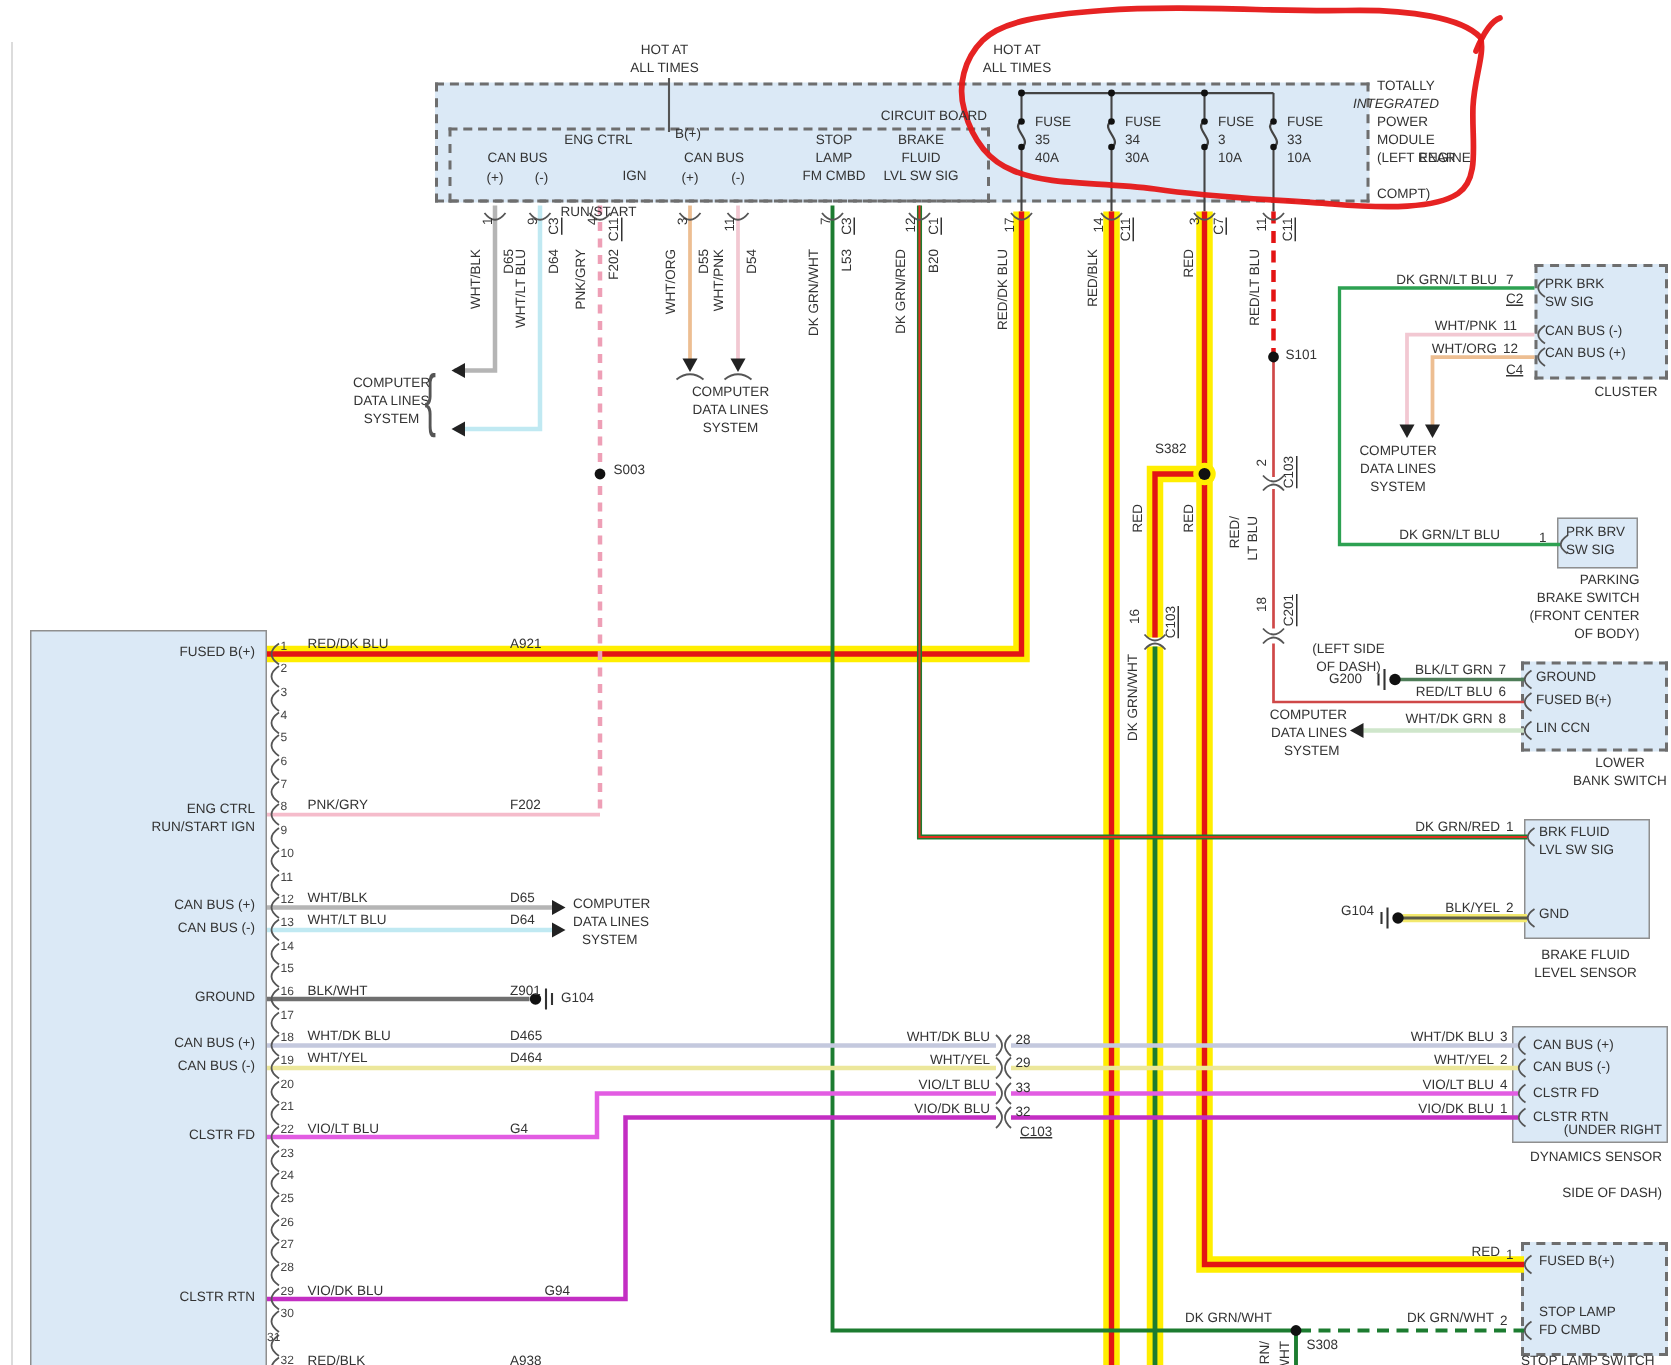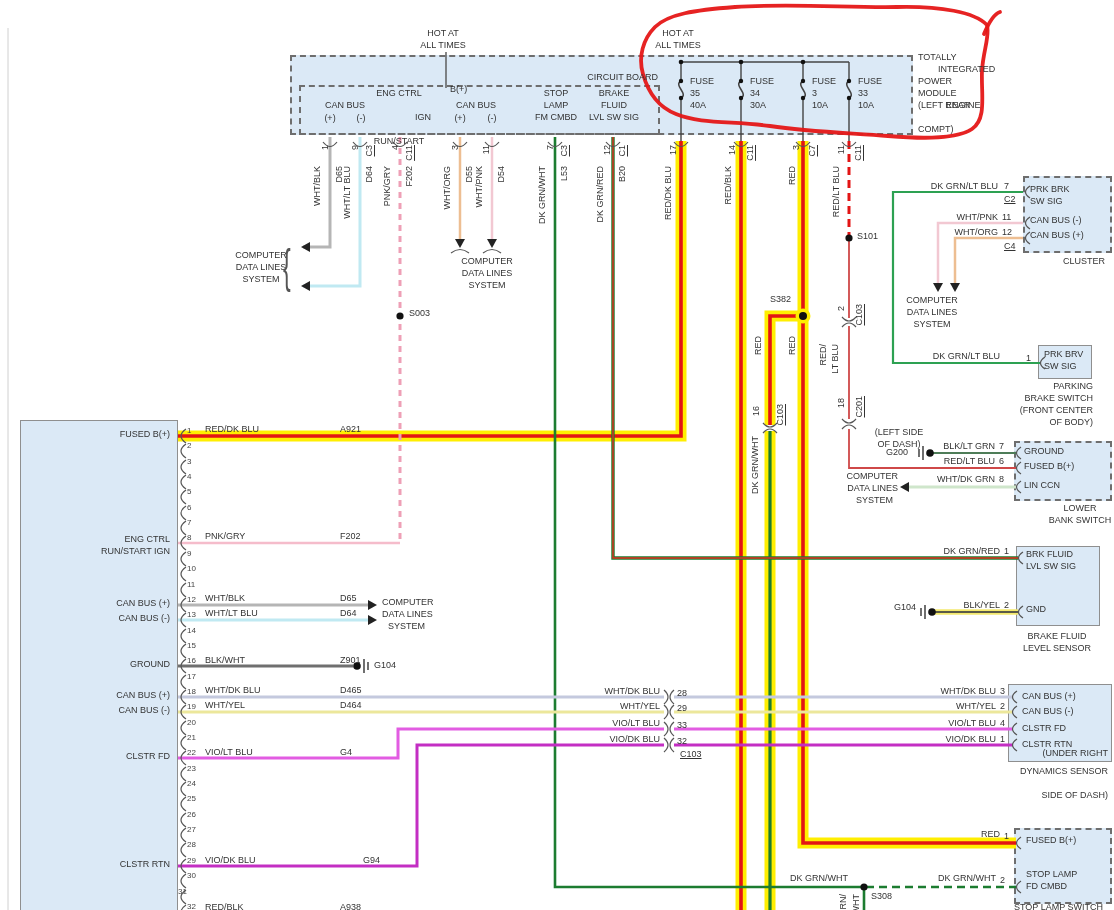--- a/index.html
+++ b/index.html
@@ -266,21 +266,21 @@
       <div class="lbl" style="left: 750px; top: 76px;">FUSE</div>
       <div class="lbl" style="left: 750px; top: 88px;">34</div>
       <div class="lbl" style="left: 750px; top: 100px;">30A</div>
       <div class="lbl" style="left: 812px; top: 76px;">FUSE</div>
       <div class="lbl" style="left: 812px; top: 88px;">3</div>
       <div class="lbl" style="left: 812px; top: 100px;">10A</div>
       <div class="lbl" style="left: 858px; top: 76px;">FUSE</div>
       <div class="lbl" style="left: 858px; top: 88px;">33</div>
       <div class="lbl" style="left: 858px; top: 100px;">10A</div>
       <div class="lbl" style="left: 918px; top: 52px;">TOTALLY</div>
-      <div class="lbl" style="left: 938px; top: 64px;">INTEGRATED</div>
+      <div class="lbl" style="left: 902px; top: 64px; font-style: italic;">INTEGRATED</div>
       <div class="lbl" style="left: 918px; top: 76px;">POWER</div>
       <div class="lbl" style="left: 918px; top: 88px;">MODULE</div>
       <div class="lbl" style="left: 918px; top: 100px;">(LEFT REAR</div>
       <div class="lbl" style="left: 918px; top: 100px; padding-left: 28px;">ENGINE</div>
       <div class="lbl" style="left: 918px; top: 124px;">COMPT)</div>
       <div class="lbl rot" style="left: 320px; top: 145px;">1</div>
       <div class="lbl rot" style="left: 350px; top: 145px;">9</div>
       <div class="lbl rot u" style="left: 364px; top: 145px;">C3</div>
       <div class="lbl rot" style="left: 390px; top: 145px;">4</div>
       <div class="lbl rot u" style="left: 404px; top: 145px;">C11</div>

